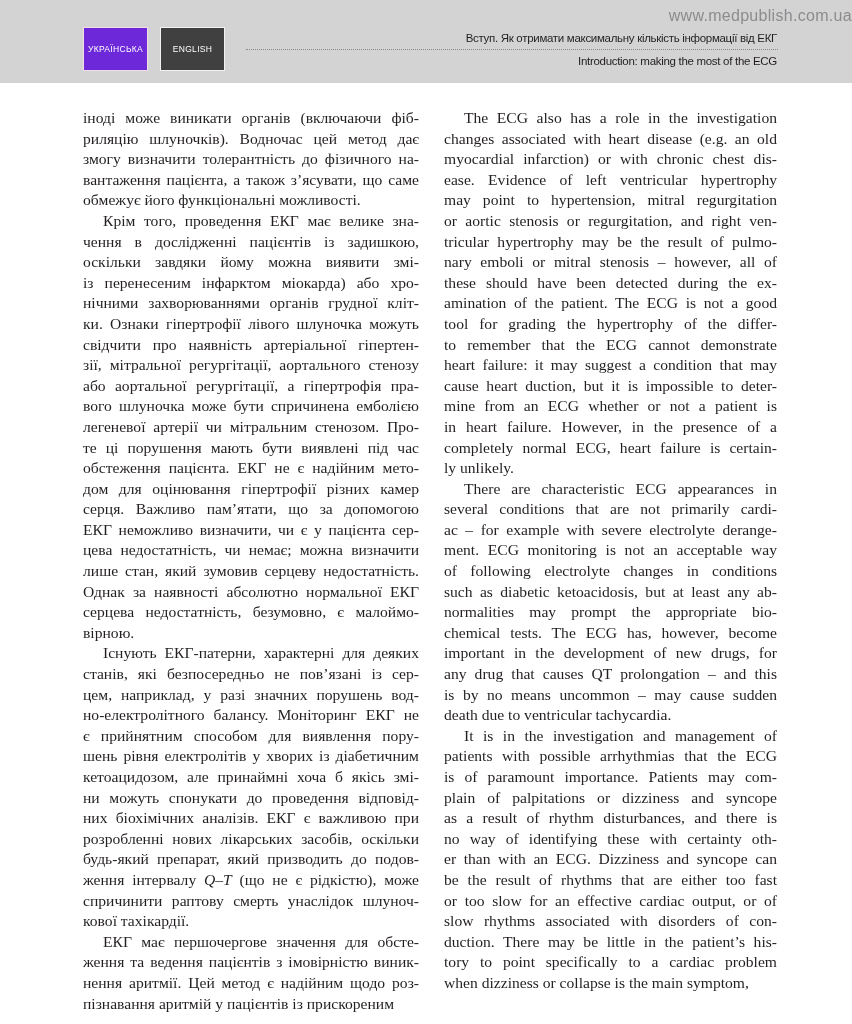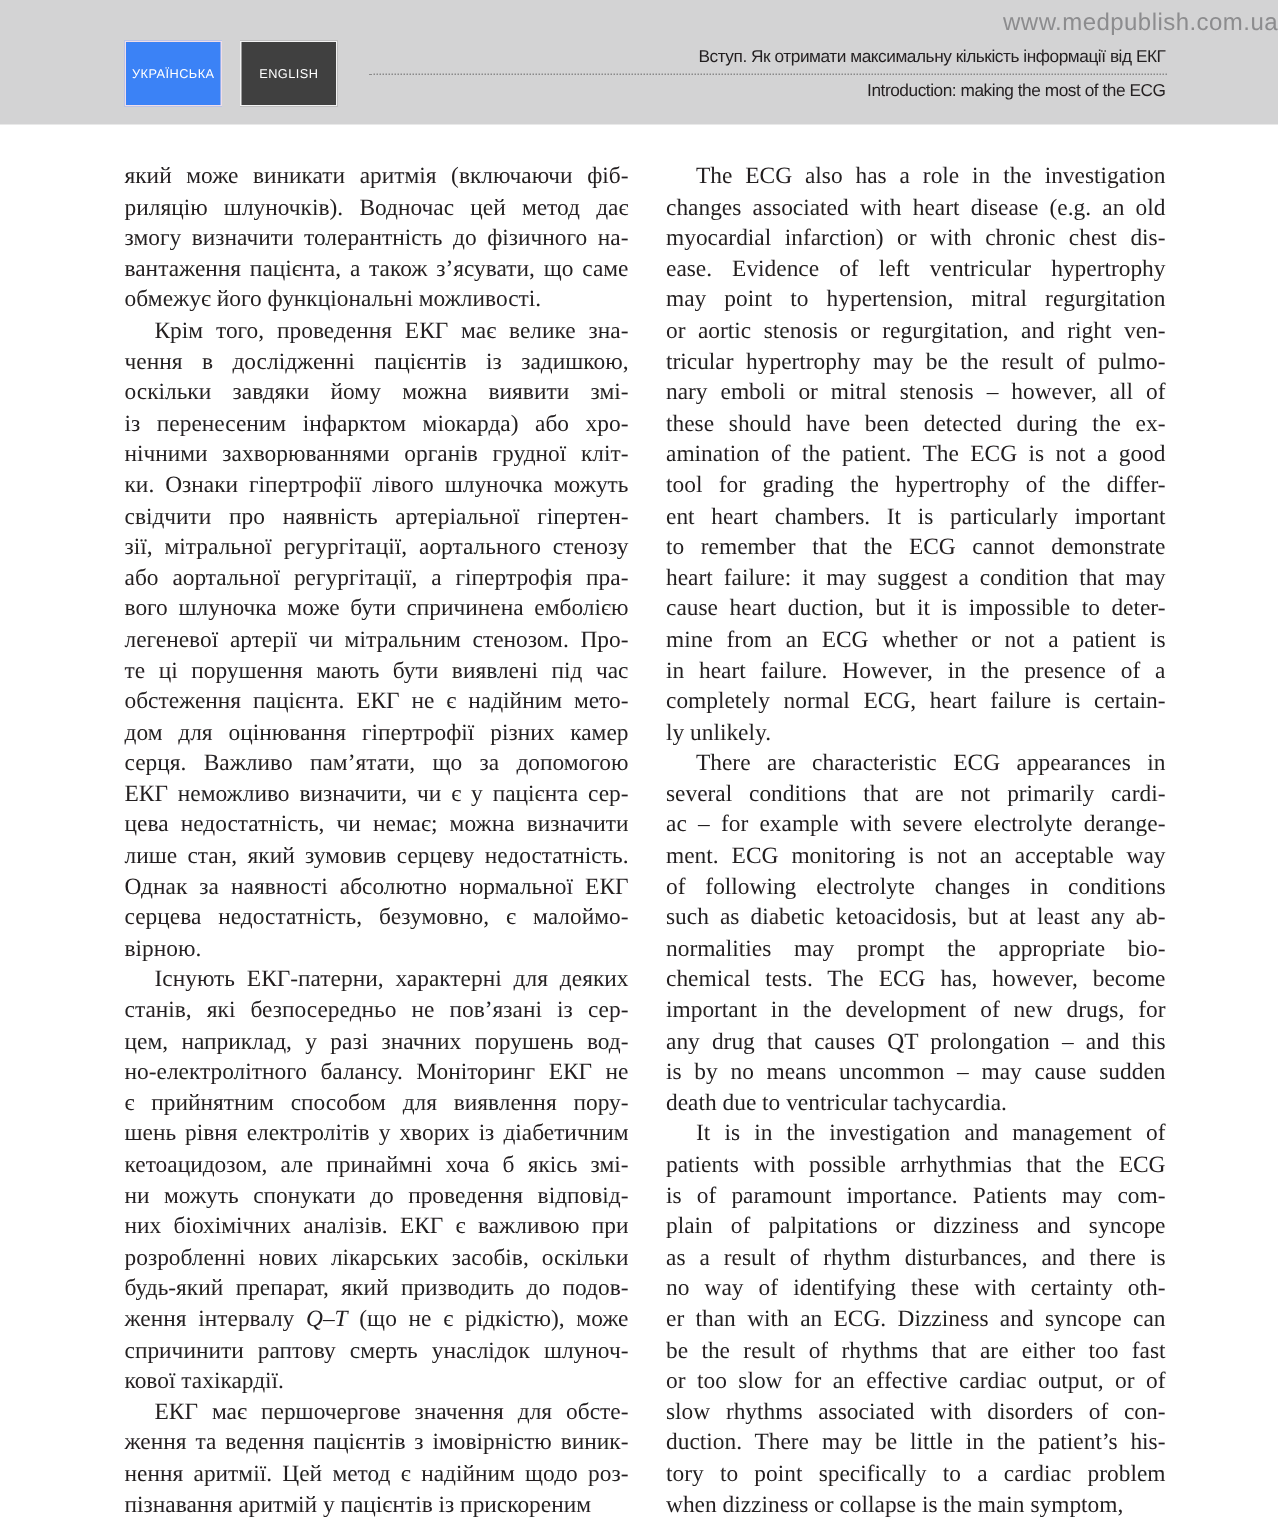--- a/index.html
+++ b/index.html
@@ -21,21 +21,21 @@
   }
   .lang-btn {
     position: absolute; top: 27px; width: 65px; height: 44px;
     box-sizing: border-box; border: 1px solid #f2f2f2;
     color: #ffffff;
     font-family: "Liberation Sans", "DejaVu Sans", sans-serif;
     font-size: 8.5px; letter-spacing: 0.3px;
     display: flex; align-items: center; justify-content: center;
     cursor: pointer;
   }
-  .lang-uk { left: 83px; background: #3b82f6; border-color: #f0dde7; }
+  .lang-uk { left: 83px; background: #6d28d9; border-color: #f0dde7; }
   .lang-en { left: 160px; background: #404040; }
   .chapter-uk {
     position: absolute; right: 75px; top: 32px;
     font-family: "Liberation Sans", "DejaVu Sans", sans-serif;
     font-size: 11.5px; color: #231f20; letter-spacing: -0.3px;
   }
   .dotted-rule {
     position: absolute; left: 246px; top: 49px; width: 532px; height: 0;
     border-top: 1px dotted #8a8a8a;
   }
@@ -65,21 +65,21 @@
 <div class="header">
   <div class="site-url">www.medpublish.com.ua</div>
   <div class="lang-btn lang-uk">УКРАЇНСЬКА</div>
   <div class="lang-btn lang-en">ENGLISH</div>
   <div class="chapter-uk">Вступ. Як отримати максимальну кількість інформації від ЕКГ</div>
   <div class="dotted-rule"></div>
   <div class="chapter-en">Introduction: making the most of the ECG</div>
 </div>
 
 <div class="column col-uk" id="col-uk">
-    <span class="line">який може виникати аритмія (включаючи фіб-</span>
+    <span class="line">іноді може виникати органів (включаючи фіб-</span>
     <span class="line">риляцію шлуночків). Водночас цей метод дає</span>
     <span class="line">змогу визначити толерантність до фізичного на-</span>
     <span class="line">вантаження пацієнта, а також з’ясувати, що саме</span>
     <span class="line last">обмежує його функціональні можливості.</span>
     <span class="line indent">Крім того, проведення ЕКГ має велике зна-</span>
     <span class="line">чення в дослідженні пацієнтів із задишкою,</span>
     <span class="line">оскільки завдяки йому можна виявити змі-</span>
     <span class="line">із перенесеним інфарктом міокарда) або хро-</span>
     <span class="line">нічними захворюваннями органів грудної кліт-</span>
     <span class="line">ки. Ознаки гіпертрофії лівого шлуночка можуть</span>
@@ -122,21 +122,20 @@
     <span class="line">changes associated with heart disease (e.g. an old</span>
     <span class="line">myocardial infarction) or with chronic chest dis-</span>
     <span class="line">ease. Evidence of left ventricular hypertrophy</span>
     <span class="line">may point to hypertension, mitral regurgitation</span>
     <span class="line">or aortic stenosis or regurgitation, and right ven-</span>
     <span class="line">tricular hypertrophy may be the result of pulmo-</span>
     <span class="line">nary emboli or mitral stenosis – however, all of</span>
     <span class="line">these should have been detected during the ex-</span>
     <span class="line">amination of the patient. The ECG is not a good</span>
     <span class="line">tool for grading the hypertrophy of the differ-</span>
-    <span class="line">ent heart chambers. It is particularly important</span>
     <span class="line">to remember that the ECG cannot demonstrate</span>
     <span class="line">heart failure: it may suggest a condition that may</span>
     <span class="line">cause heart duction, but it is impossible to deter-</span>
     <span class="line">mine from an ECG whether or not a patient is</span>
     <span class="line">in heart failure. However, in the presence of a</span>
     <span class="line">completely normal ECG, heart failure is certain-</span>
     <span class="line last">ly unlikely.</span>
     <span class="line indent">There are characteristic ECG appearances in</span>
     <span class="line">several conditions that are not primarily cardi-</span>
     <span class="line">ac – for example with severe electrolyte derange-</span>

